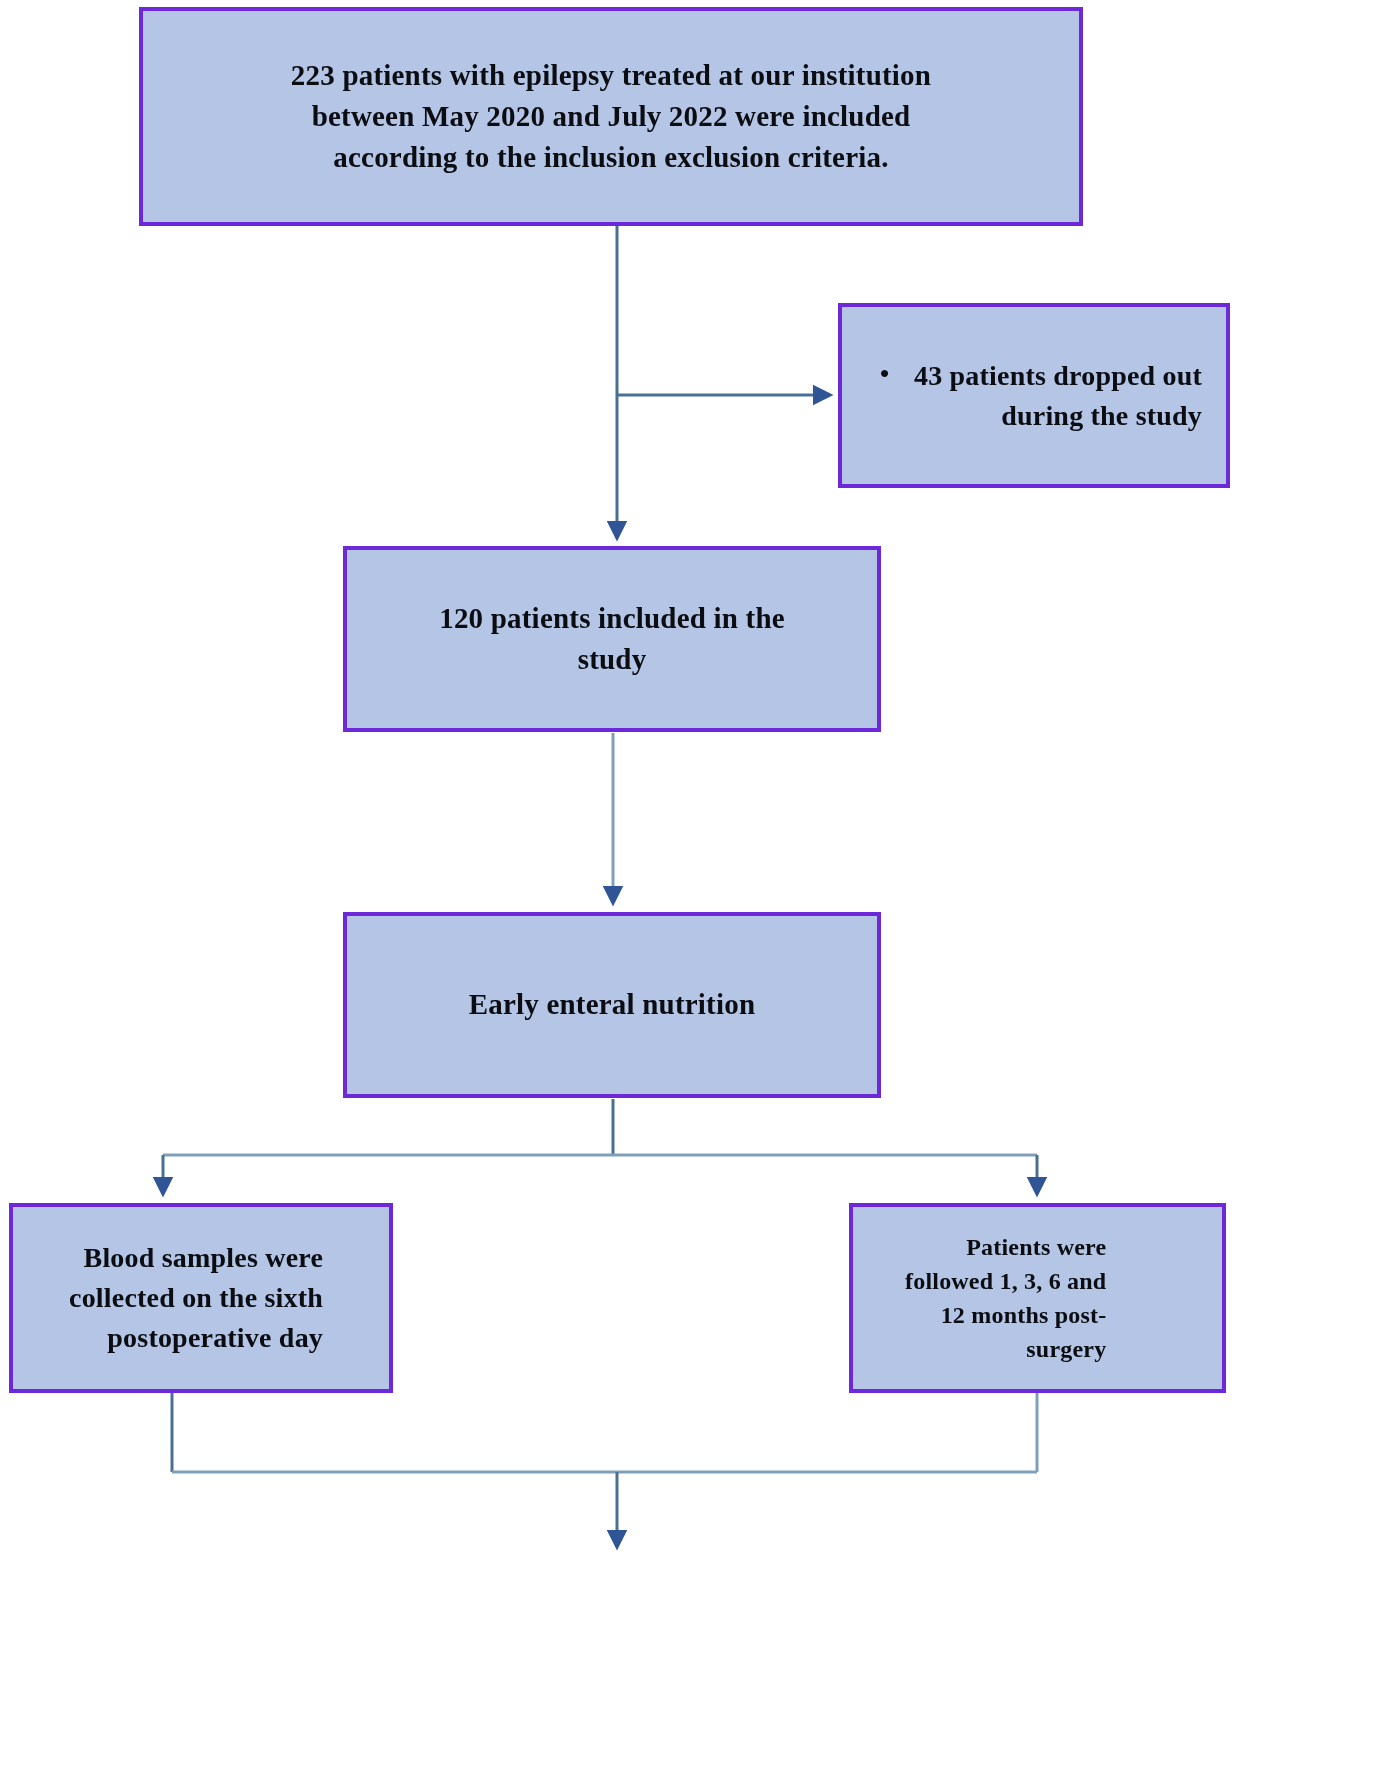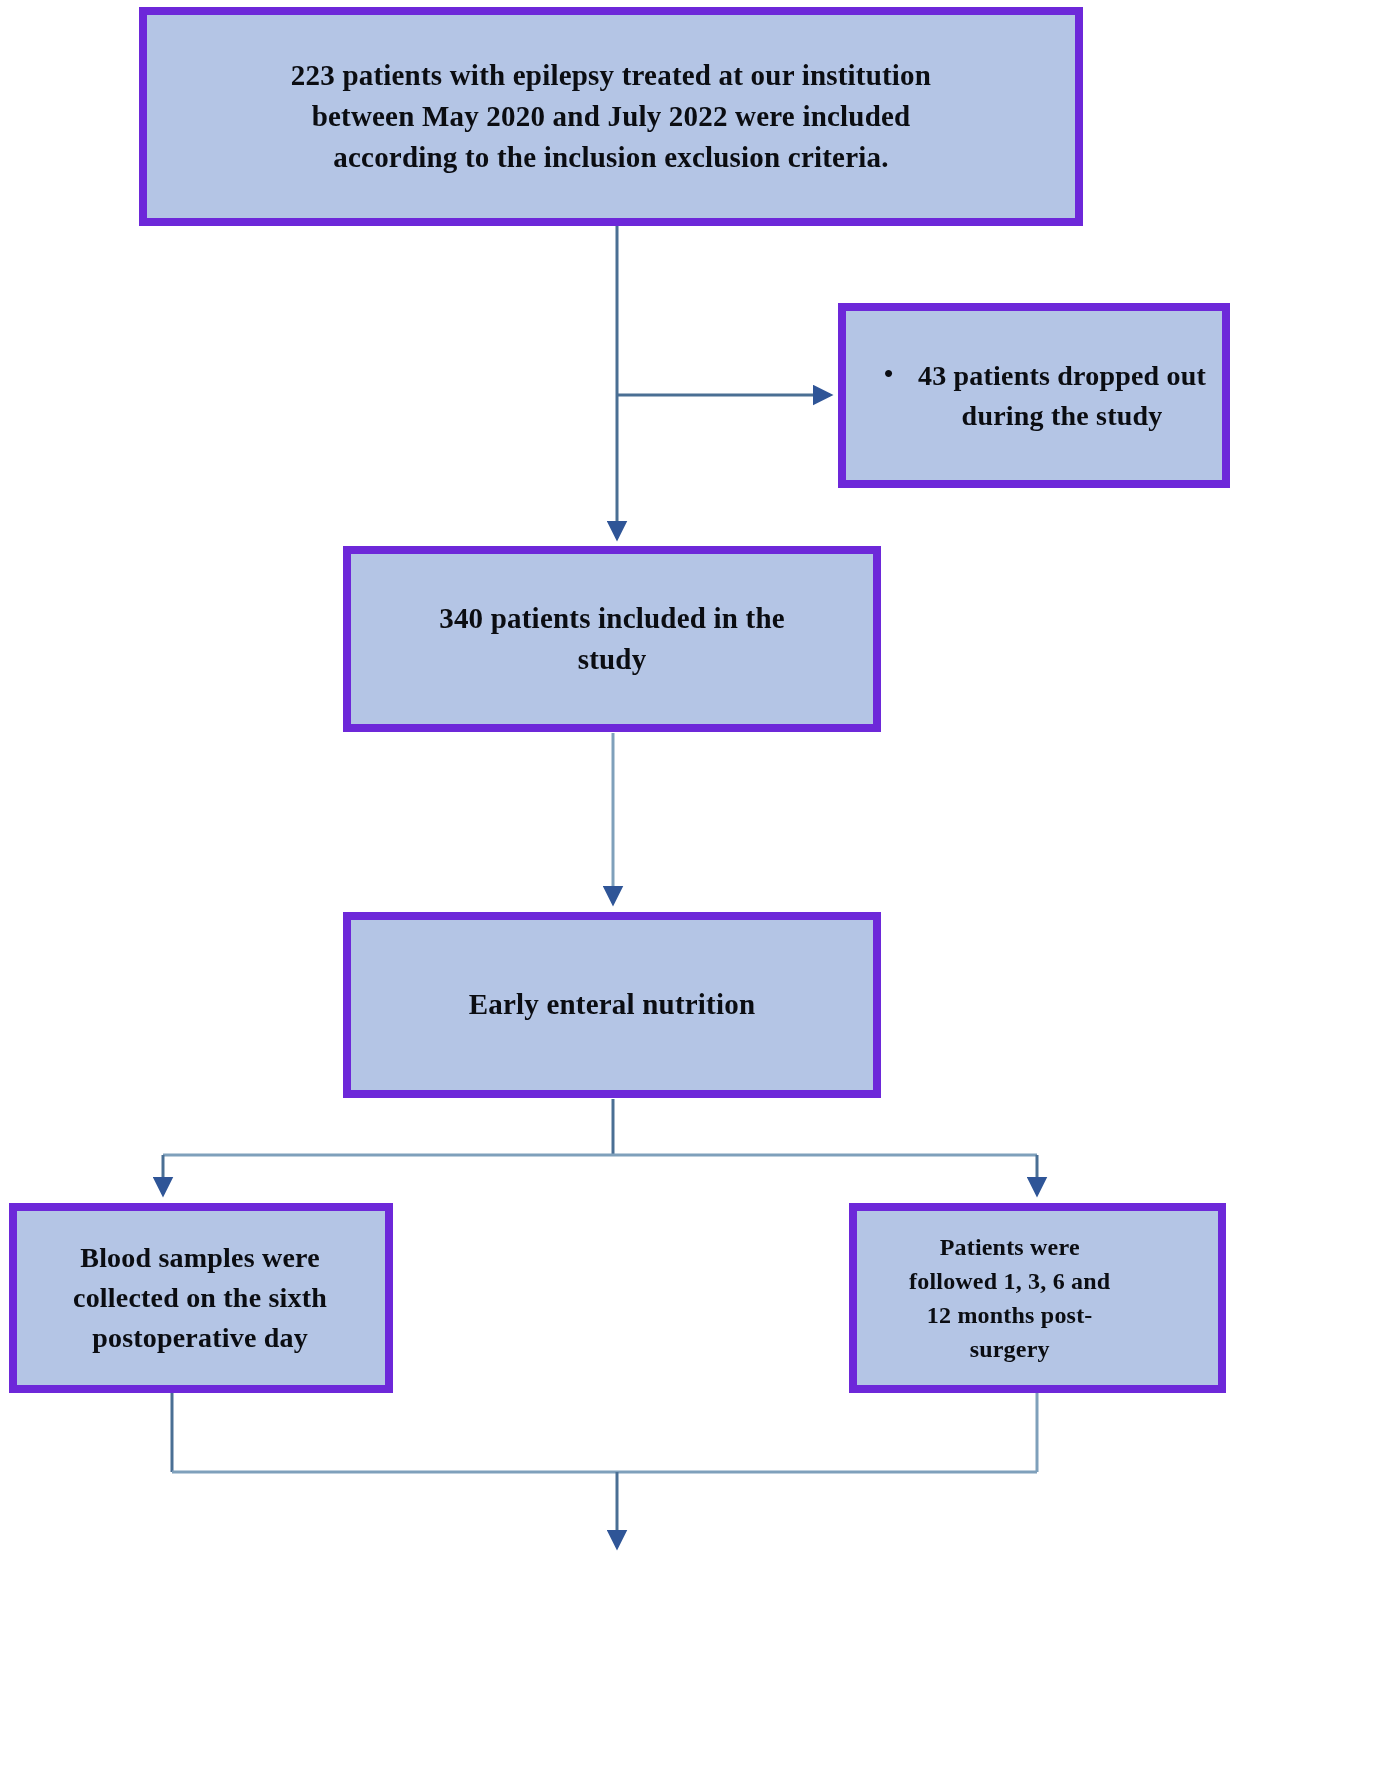--- a/index.html
+++ b/index.html
@@ -23,36 +23,36 @@
     left: 0;
     top: 0;
     width: 1400px;
     height: 1774px;
     pointer-events: none;
   }
   .node {
     position: absolute;
     box-sizing: border-box;
     background: #b4c5e5;
-    border: 8px solid #6d28d9;
+    border: 4px solid #6d28d9;
     display: flex;
     align-items: center;
     justify-content: center;
     color: #0b0d12;
     font-weight: 700;
     letter-spacing: 0.2px;
     z-index: 2;
   }
   .node .txt {
     display: block;
     white-space: pre-line;
     line-height: 1.42;
   }
   .center-txt { text-align: center; }
-  .left-txt   { text-align: center; }
+  .left-txt   { text-align: right; }
 
   
   #node-enrolled {
     left: 139px;  top: 7px;    width: 944px;  height: 219px;
     font-size: 29px;
   }
   #node-enrolled .txt { padding: 0 24px; }
 
   #node-dropout {
     left: 838px;  top: 303px;  width: 392px;  height: 185px;
@@ -141,21 +141,21 @@
 
   <div class="node" id="node-dropout">
     <div class="bullet-row">
       <span class="bullet">•</span>
       <span class="txt left-txt">43 patients dropped out
 during the study</span>
     </div>
   </div>
 
   <div class="node" id="node-included">
-    <span class="txt center-txt">340 patients included in the
+    <span class="txt center-txt">120 patients included in the
 study</span>
   </div>
 
   <div class="node" id="node-nutrition">
     <span class="txt center-txt">Early  enteral nutrition</span>
   </div>
 
   <div class="node" id="node-blood">
     <span class="txt left-txt">Blood samples were
 collected on the sixth

